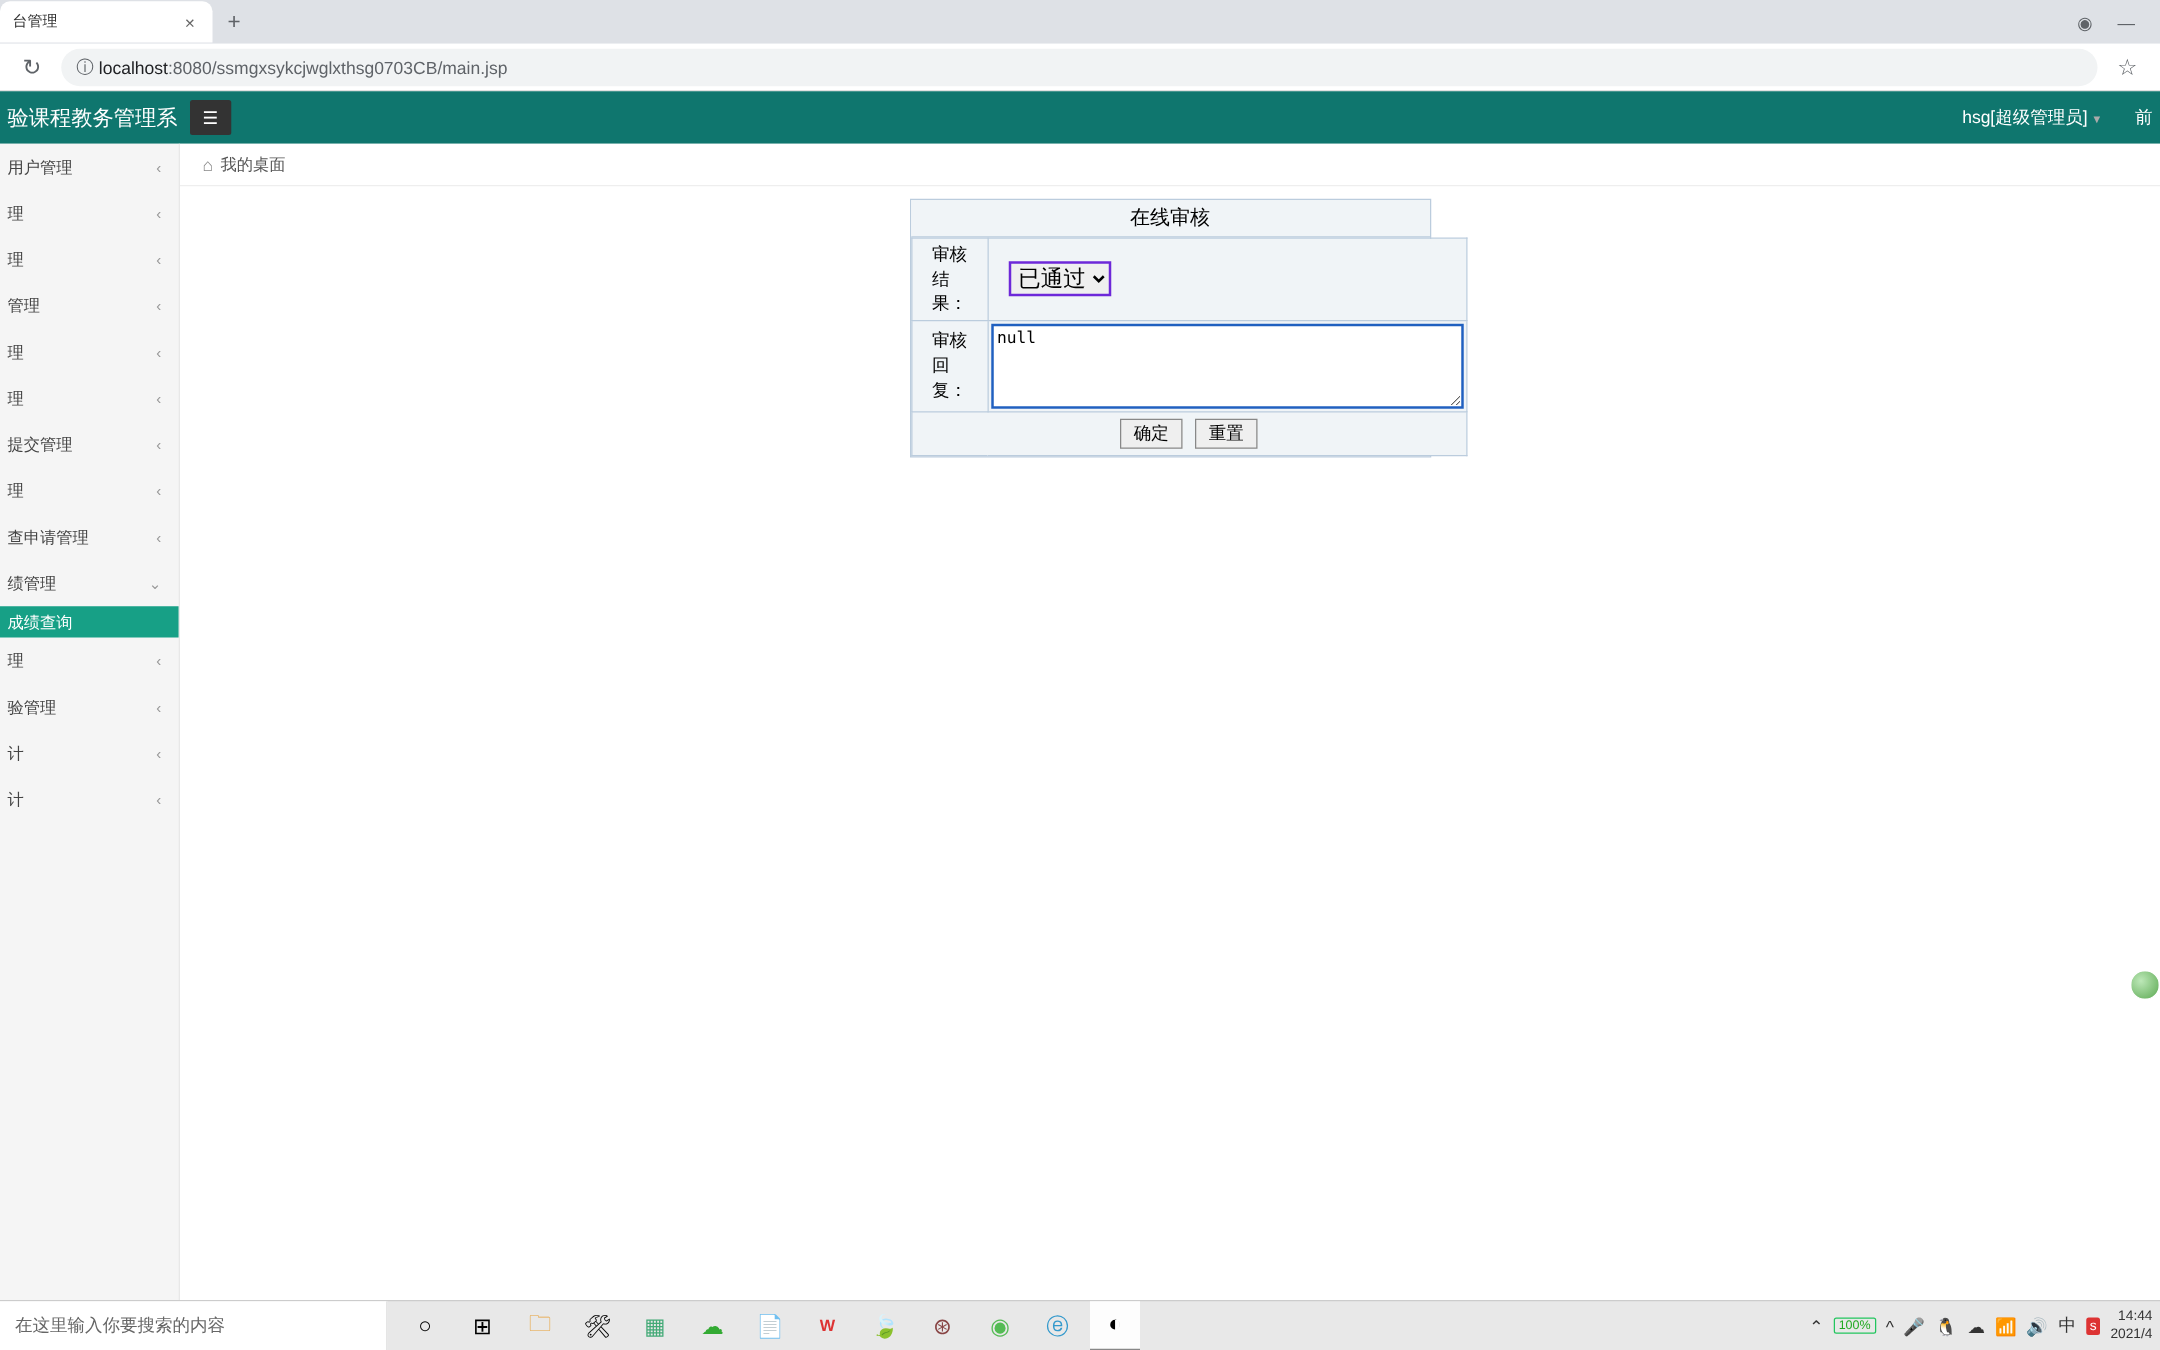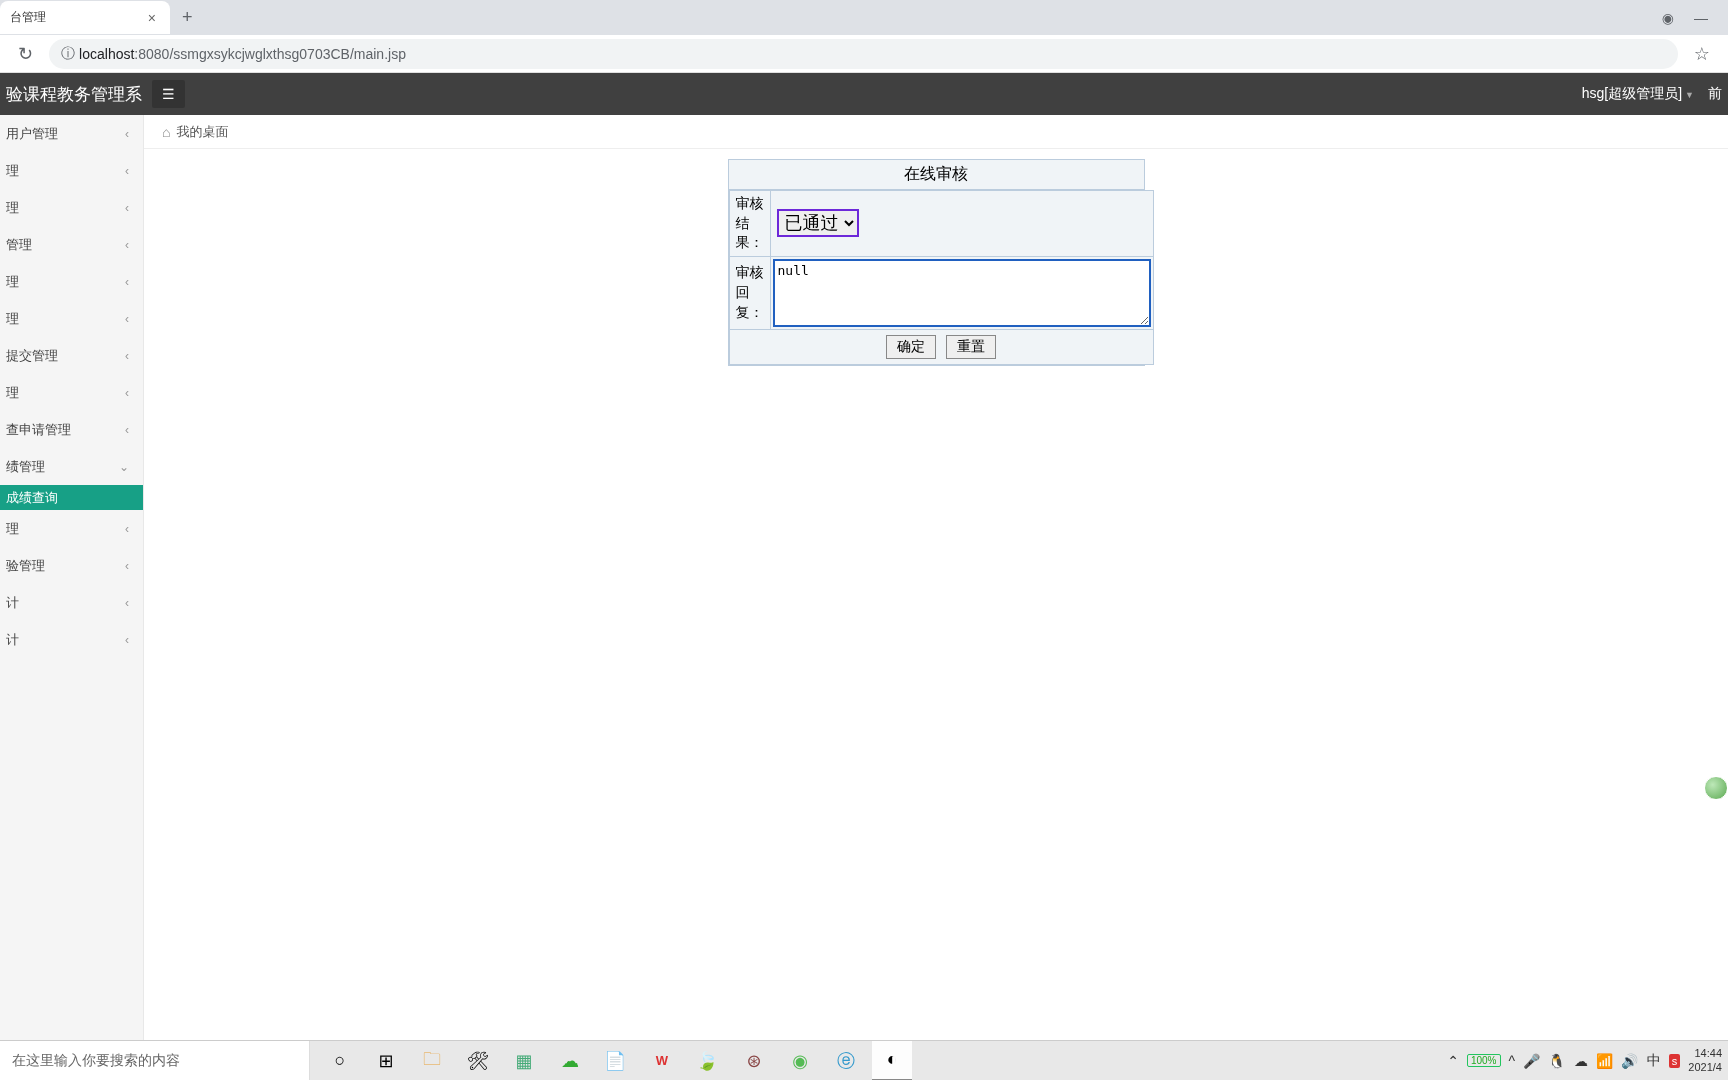--- a/index.html
+++ b/index.html
@@ -15,43 +15,43 @@
 
 .addr-bar { height: 38px; background: #fff; display: flex; align-items: center; padding: 0 10px; border-bottom: 1px solid #e0e0e0; }
 .nav-btn { color: #5f6368; font-size: 18px; padding: 0 8px; cursor: pointer; }
 .url-box { flex: 1; background: #f1f3f4; border-radius: 18px; height: 30px; display: flex; align-items: center; padding: 0 12px; margin: 0 8px; font-size: 14px; color: #5f6368; }
 .url-box .proto { margin-right: 4px; }
 .url-box .host { color: #202124; }
 .url-box .path { color: #5f6368; }
 .star { color: #5f6368; font-size: 18px; padding: 0 8px; }
 
 
-.app-header { height: 42px; background: #404040; color: #fff; display: flex; align-items: center; padding: 0 6px; }
+.app-header { height: 42px; background: #0f766e; color: #fff; display: flex; align-items: center; padding: 0 6px; }
 .app-title { font-size: 17px; font-weight: 400; white-space: nowrap; }
 .menu-btn { background: #333; border: none; color: #fff; padding: 6px 10px; margin-left: 10px; cursor: pointer; border-radius: 2px; font-size: 14px; }
-.header-right { margin-left: auto; display: flex; align-items: center; gap: 14px; font-size: 14px; }
+.header-right { margin-left: auto; display: flex; align-items: center; gap: 26px; font-size: 14px; }
 .user-drop { cursor: pointer; }
 .user-drop::after { content: "▼"; font-size: 9px; margin-left: 3px; color: #aaa; }
 
 
 .main-layout { display: flex; height: calc(100% - 35px - 38px - 42px - 40px); }
 .sidebar { width: 144px; background: #f5f5f5; border-right: 1px solid #e8e8e8; overflow-y: auto; }
 .side-item { height: 37px; display: flex; align-items: center; padding: 0 14px 0 6px; color: #444; font-size: 13px; cursor: pointer; position: relative; }
 .side-item .chev { margin-left: auto; color: #999; font-size: 12px; }
 .side-item.expanded .chev { transform: rotate(0deg); }
 .side-sub { background: #17a086; color: #fff; height: 25px; display: flex; align-items: center; padding-left: 6px; font-size: 13px; cursor: pointer; }
 
 .content { flex: 1; background: #fff; }
 .breadcrumb { height: 34px; display: flex; align-items: center; padding-left: 18px; font-size: 13px; color: #555; border-bottom: 1px solid #eee; }
 .breadcrumb .home-ico { margin-right: 6px; color: #888; font-size: 14px; }
 
 .panel { margin: 10px auto 0; width: 417px; border: 1px solid #bcd; }
 .panel-title { text-align: center; font-size: 16px; padding: 4px 4px; background: #f0f4f7; border-bottom: 1px solid #bcd; font-weight: 400; }
 .panel table { width: 100%; border-collapse: collapse; }
-.panel td { border: 1px solid #bcd; padding: 3px 6px; vertical-align: middle; font-size: 14px; background: #f0f4f7; }
+.panel td { border: 1px solid #bcd; padding: 3px 16px; vertical-align: middle; font-size: 14px; background: #f0f4f7; }
 .panel td.field { width: 34px; line-height: 1.4; }
 .panel select { font-size: 18px; padding: 1px 2px; border: 2px solid #6d28d9; background: #efefef; }
 .panel textarea { width: 378px; height: 68px; font-family: monospace; font-size: 13px; padding: 2px 3px; border: 2px solid #2060c0; resize: both; background: #fff; display: block; }
 .panel .btns { text-align: center; padding: 5px 16px; }
 .panel button { font-size: 14px; padding: 2px 10px; margin: 0 3px; border: 1px solid #888; background: #efefef; cursor: pointer; }
 
 
 .taskbar { position: absolute; bottom: 0; left: 0; right: 0; height: 40px; background: #e8e8e8; border-top: 1px solid #ccc; display: flex; align-items: center; }
 .search-box { width: 310px; height: 40px; background: #fff; border-right: 1px solid #ddd; display: flex; align-items: center; padding: 10px 12px; font-size: 14px; color: #666; }
 .task-icons { display: flex; align-items: center; gap: 6px; padding-left: 10px; }

